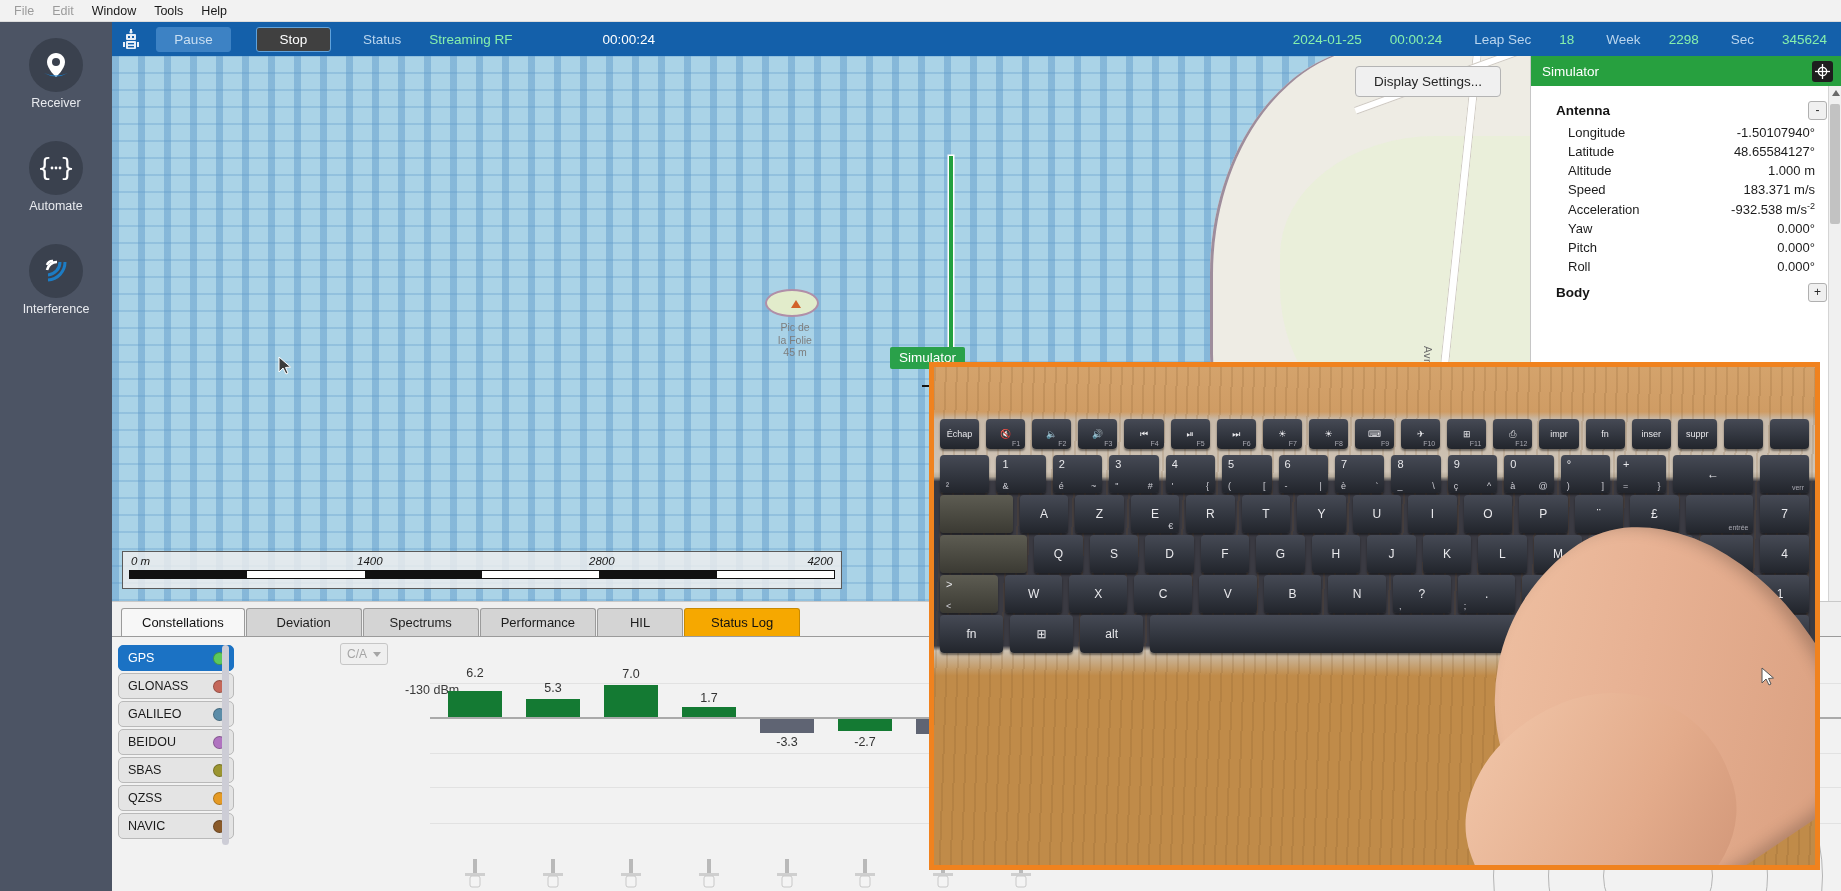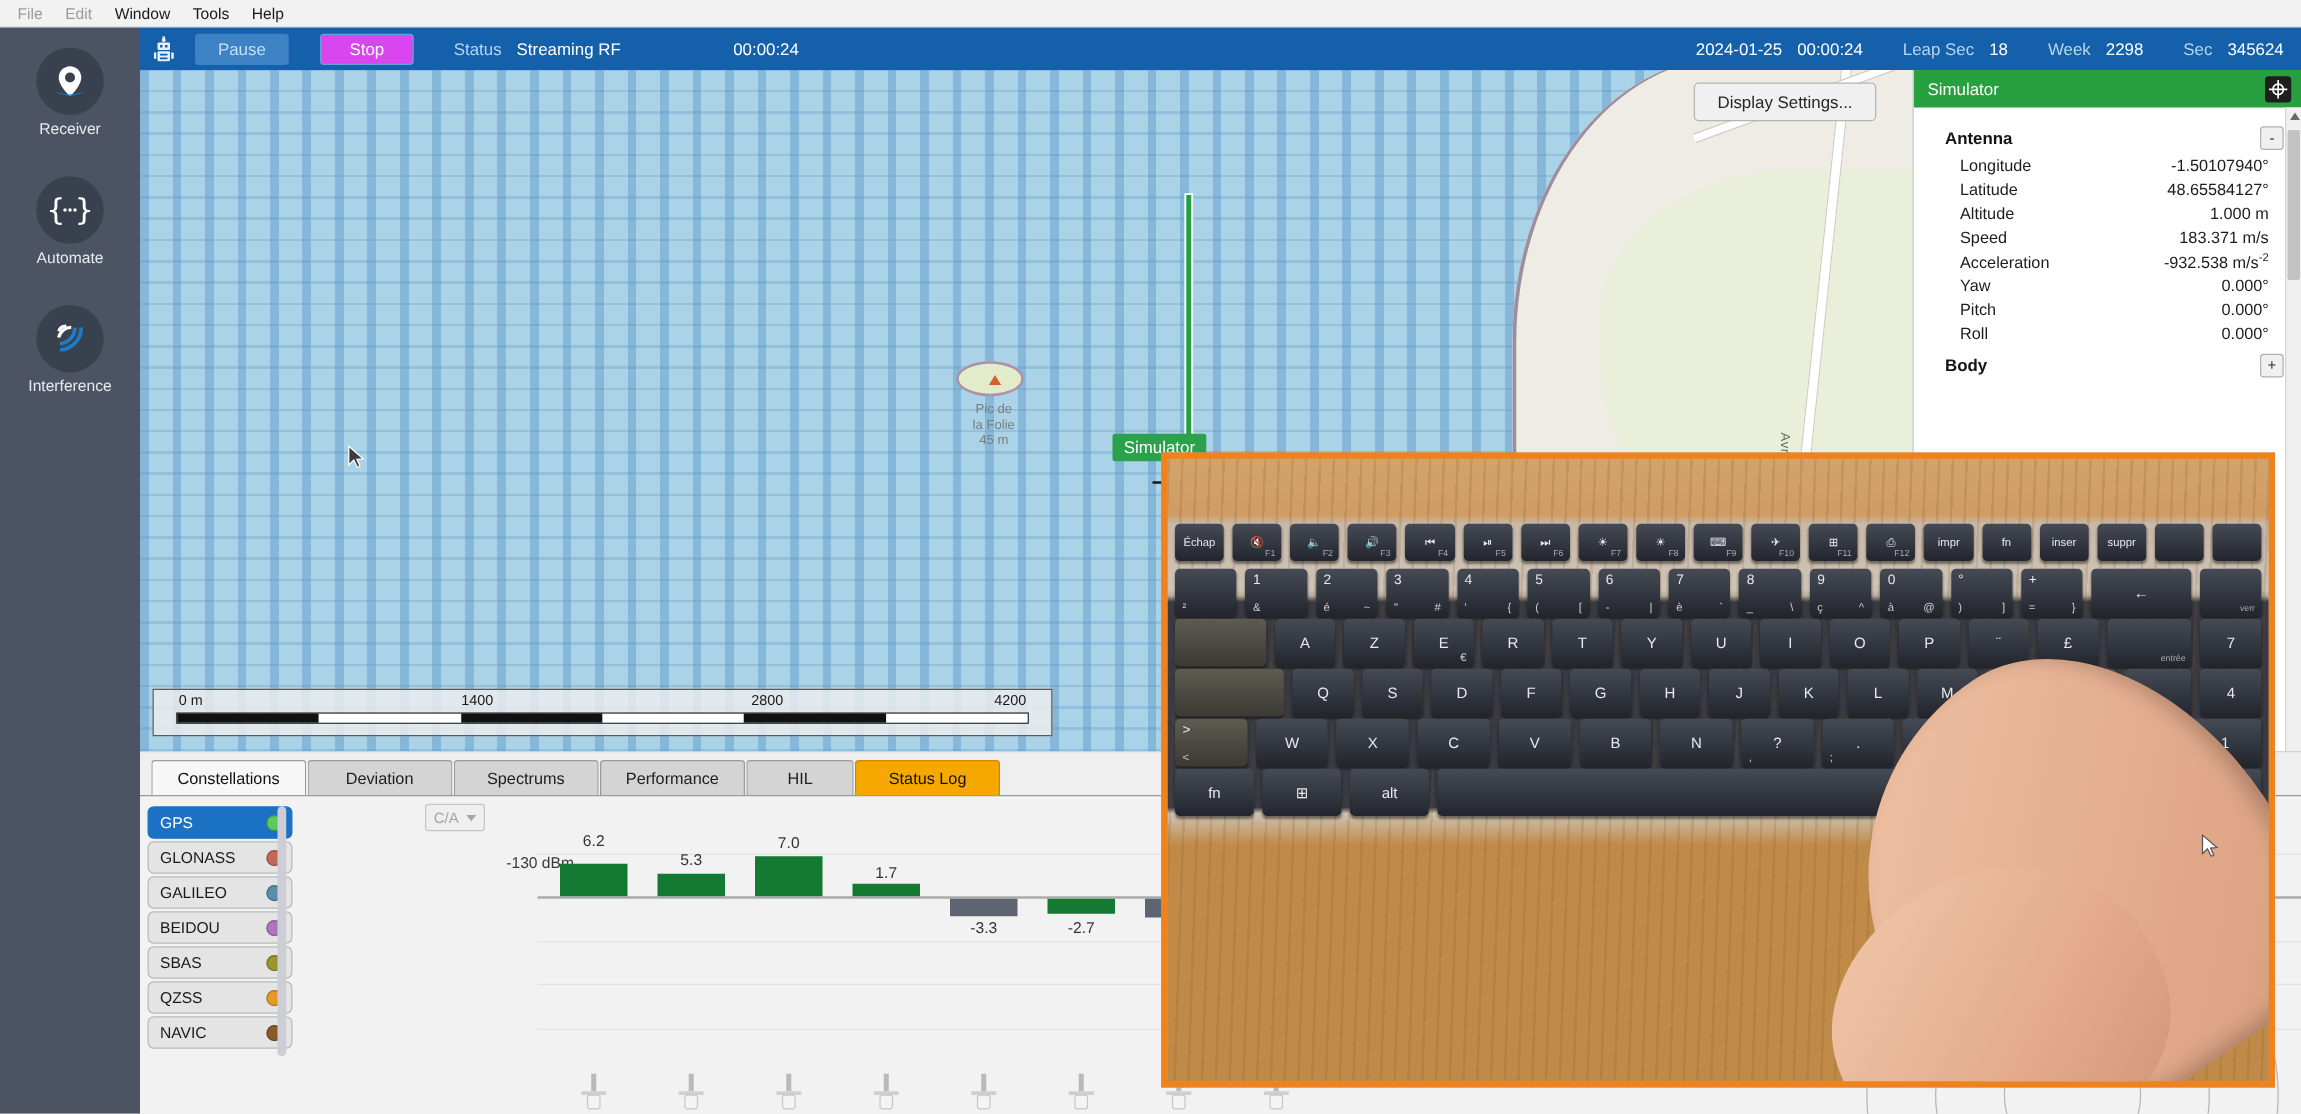--- a/index.html
+++ b/index.html
@@ -44,23 +44,23 @@
     background: #1460aa; display: flex; align-items: center; color: #eaf2fb;
     font-size: 13.5px;
   }
   .tb-robot { width: 30px; display: flex; justify-content: center; align-items: center; margin-left: 4px; }
   .tb-btn {
     height: 25px; min-width: 75px; margin-left: 10px;
     display: flex; align-items: center; justify-content: center;
     border-radius: 3px; font-size: 13.5px; cursor: pointer;
   }
   .tb-btn.pause { background: #3d82c4; color: #c9dff2; border: 1px solid #3d82c4; }
-  .tb-btn.stop  { background: #d946ef; color: #ffffff; border: 1px solid #5fa2dc; margin-left: 25px; }
+  .tb-btn.stop  { background: #404040; color: #ffffff; border: 1px solid #5fa2dc; margin-left: 25px; }
   .tb-lbl { margin-left: 32px; color: #b9d5ee; }
-  .tb-val { margin-left: 12px; color: #ffffff; }
+  .tb-val { margin-left: 28px; color: #86efac; }
   .tb-time { margin-left: 90px; color: #ffffff; }
   .tb-spacer { flex: 1 1 auto; }
 
   
   .maparea {
     position: absolute; left: 112px; top: 56px; width: 1418px; height: 545px;
     overflow: hidden; background: #a8d3e8;
   }
   .sea {
     position: absolute; inset: 0;
@@ -125,21 +125,22 @@
     border: 2px solid #161616; border-radius: 50%; background: #b8e6c2;
   }
   .dispbtn {
     position: absolute; left: 1243px; top: 10px;
     background: #f0f0f0; border: 1px solid #b4b4b4; border-radius: 4px;
     padding: 7px 18px; font-size: 13.5px; color: #262626; cursor: pointer;
   }
   .scalebox {
     position: absolute; left: 10px; bottom: 12px; width: 720px; height: 38px;
     background: rgba(238,238,238,.82); border: 1px solid #5a5a5a;
-    padding: 3px 18px;
+    padding: 3px 6px;
+    font-style: italic;
   }
   .scale-nums { position: relative; height: 15px; }
   .scale-nums span { position: absolute; font-size: 11.5px; color: #1a1a1a; }
   .scale-bar { position: relative; height: 9px; border: 1px solid #111; display: flex; }
   .scale-bar i { flex: 1 1 0; }
   .scale-bar i:nth-child(odd) { background: #111; }
   .scale-bar i:nth-child(even) { background: #fff; }
 
   
   .simpanel {

